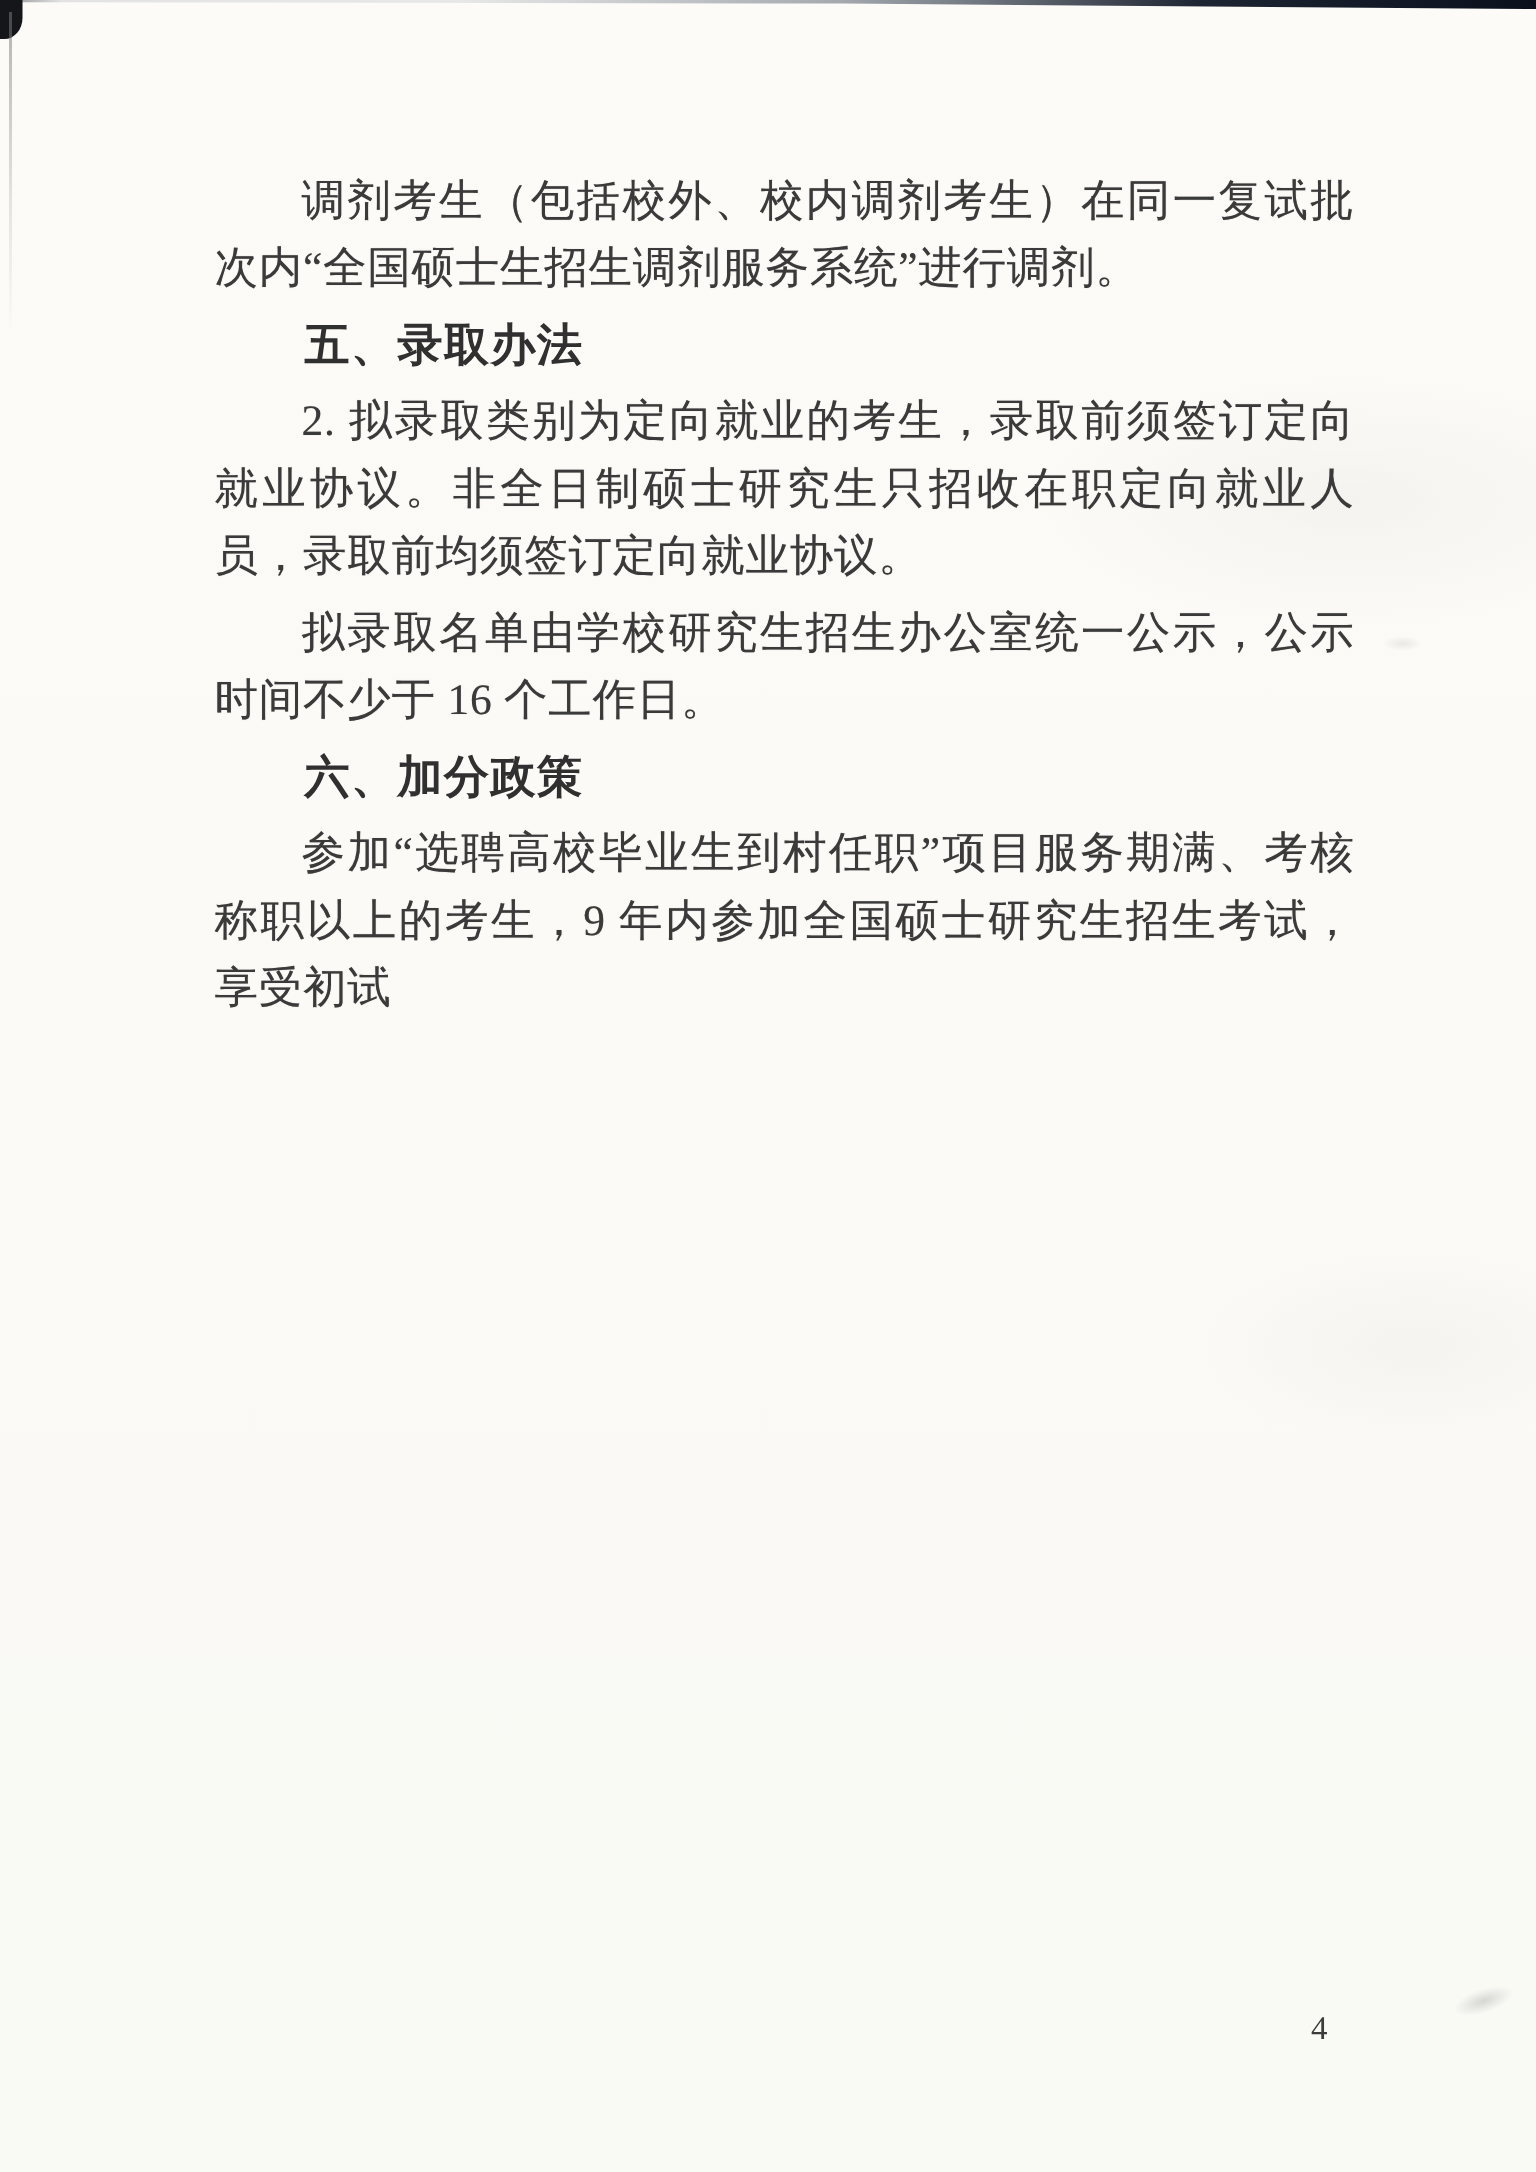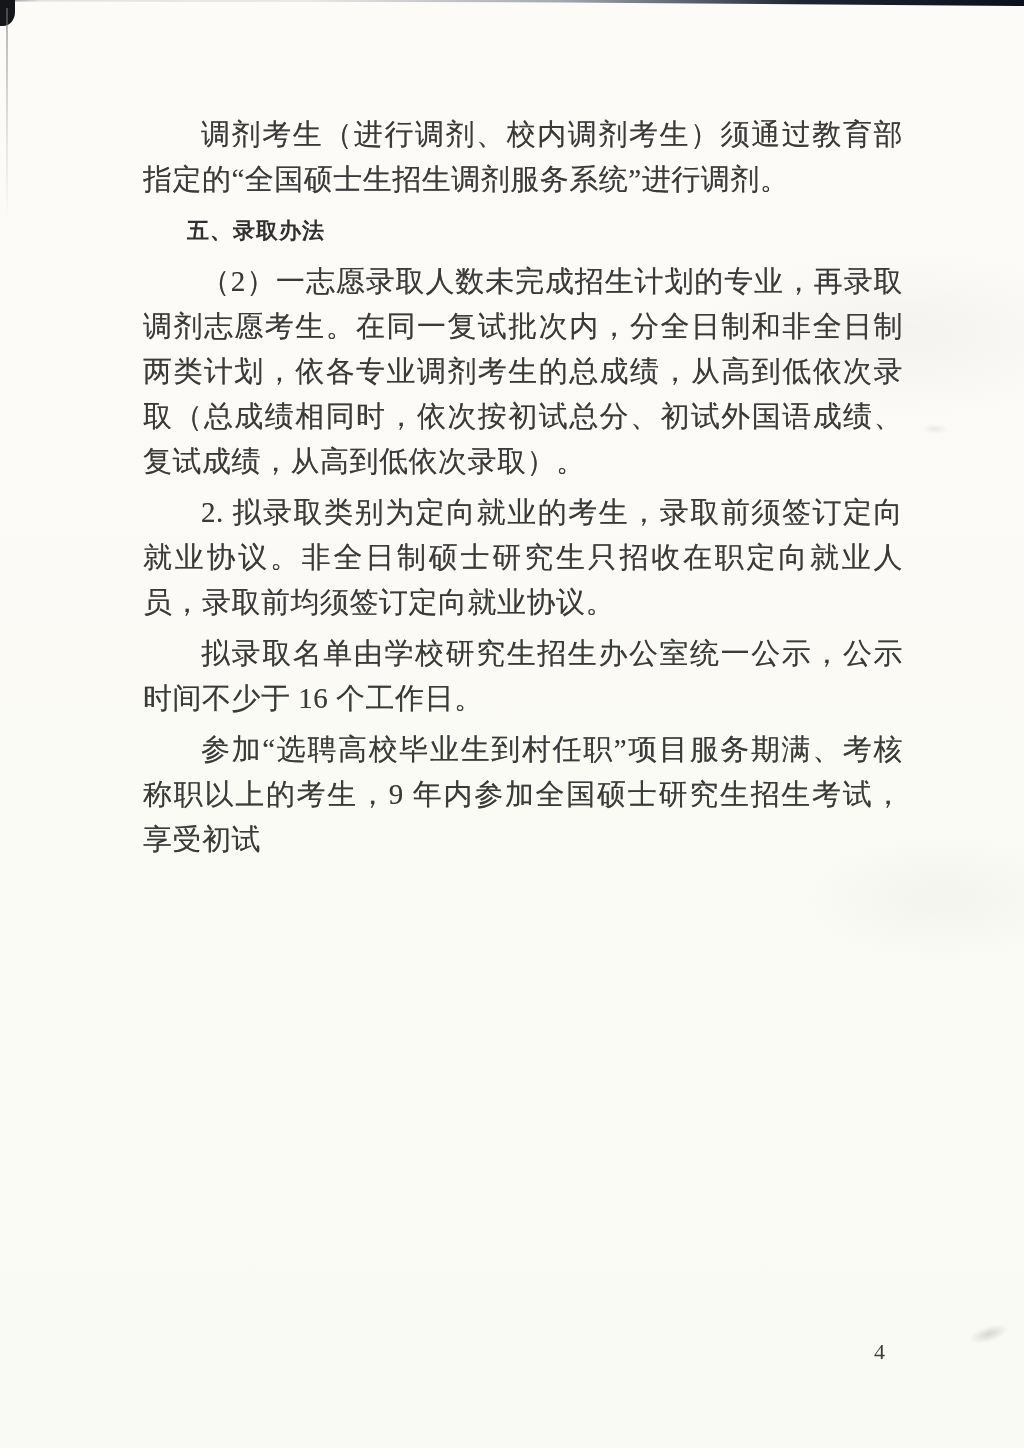--- a/index.html
+++ b/index.html
@@ -76,21 +76,21 @@
     text-shadow: 0 0 0.5px rgba(70,70,70,0.55);
   }
   .content p.body-paragraph {
     margin: 0 0 6px 0;
     text-indent: 2em;
   }
   .content h2.section-heading {
     margin: 2px 0 6px 0;
     text-indent: 2em;
     font-family: "Liberation Sans", "DejaVu Sans", sans-serif;
-    font-size: 22px;
+    font-size: 30px;
     line-height: 45px;
     font-weight: 700;
     color: #303030;
     letter-spacing: 1px;
     text-shadow: none;
   }
   .page-number {
     position: absolute;
     top: 1340px;
     left: 874px;
@@ -104,22 +104,22 @@
 <body>
 
 <div class="page">
   <div class="scan-top-band"></div>
   <div class="scan-corner-blob"></div>
   <div class="scan-left-line"></div>
   <div class="scan-smudge-1"></div>
   <div class="scan-smudge-2"></div>
 
   <div class="content" id="doc-blocks">
-      <p class="body-paragraph">调剂考生（进行调剂、校内调剂考生）须通过教育部指定的“全国硕士生招生调剂服务系统”进行调剂。</p>
+      <p class="body-paragraph">调剂考生（包括校外、校内调剂考生）在同一复试批次内“全国硕士生招生调剂服务系统”进行调剂。</p>
       <h2 class="section-heading">五、录取办法</h2>
-      <p class="body-paragraph">（2）一志愿录取人数未完成招生计划的专业，再录取调剂志愿考生。在同一复试批次内，分全日制和非全日制两类计划，依各专业调剂考生的总成绩，从高到低依次录取（总成绩相同时，依次按初试总分、初试外国语成绩、复试成绩，从高到低依次录取）。</p>
       <p class="body-paragraph">2. 拟录取类别为定向就业的考生，录取前须签订定向就业协议。非全日制硕士研究生只招收在职定向就业人员，录取前均须签订定向就业协议。</p>
       <p class="body-paragraph">拟录取名单由学校研究生招生办公室统一公示，公示时间不少于 16 个工作日。</p>
+      <h2 class="section-heading">六、加分政策</h2>
       <p class="body-paragraph">参加“选聘高校毕业生到村任职”项目服务期满、考核称职以上的考生，9 年内参加全国硕士研究生招生考试，享受初试</p>
     </div>
 
   <div class="page-number">4</div>
 </div>
 
 </body></html>

